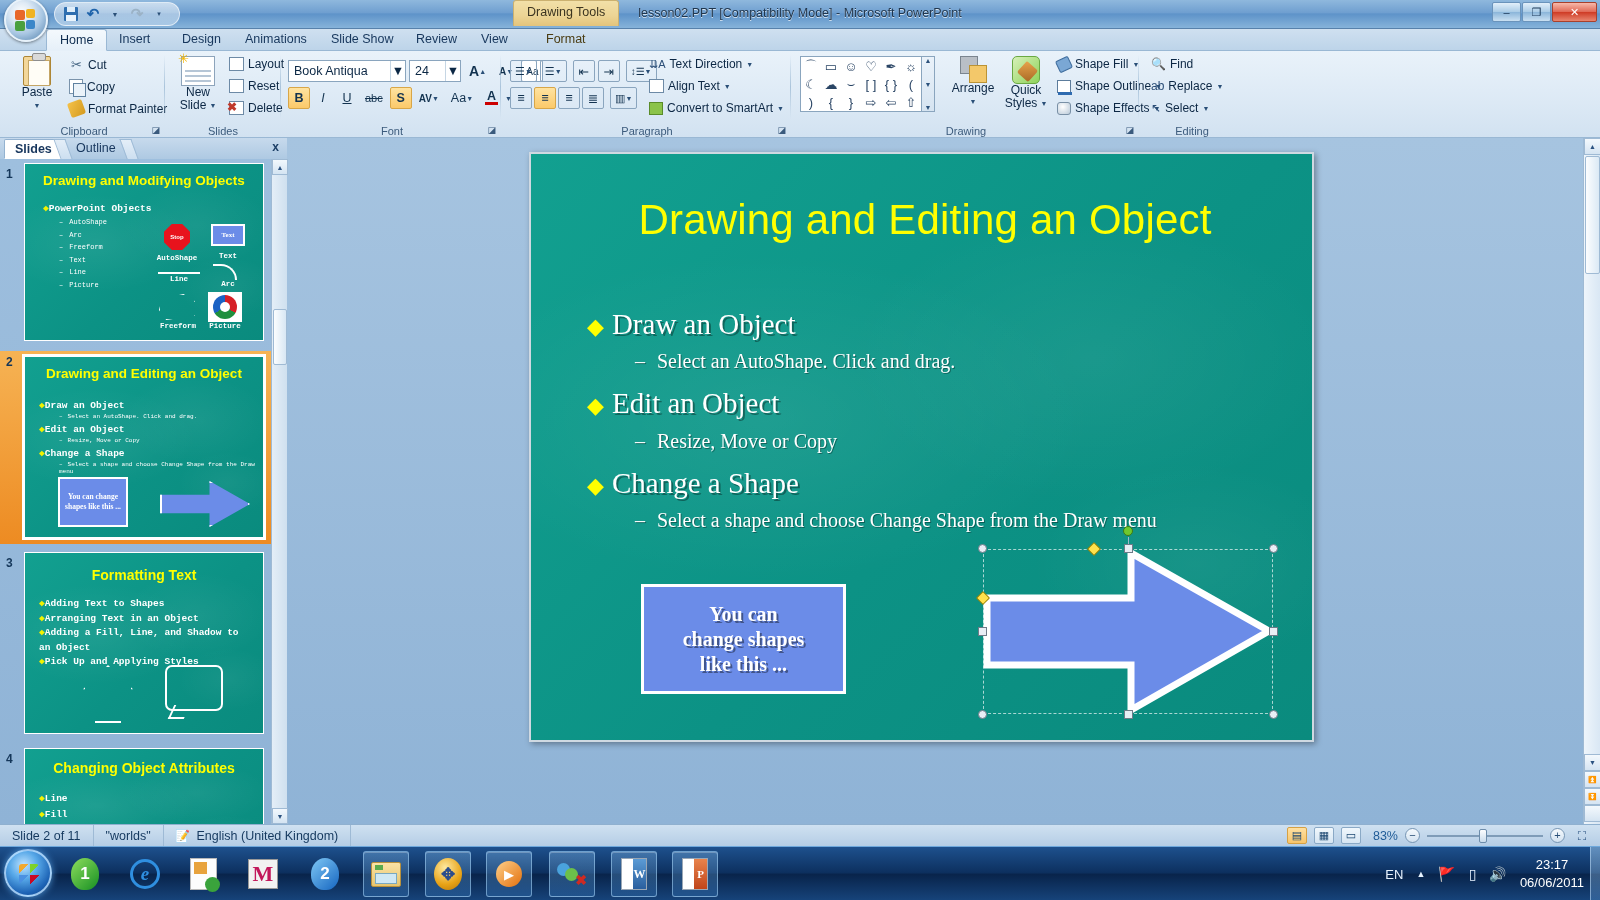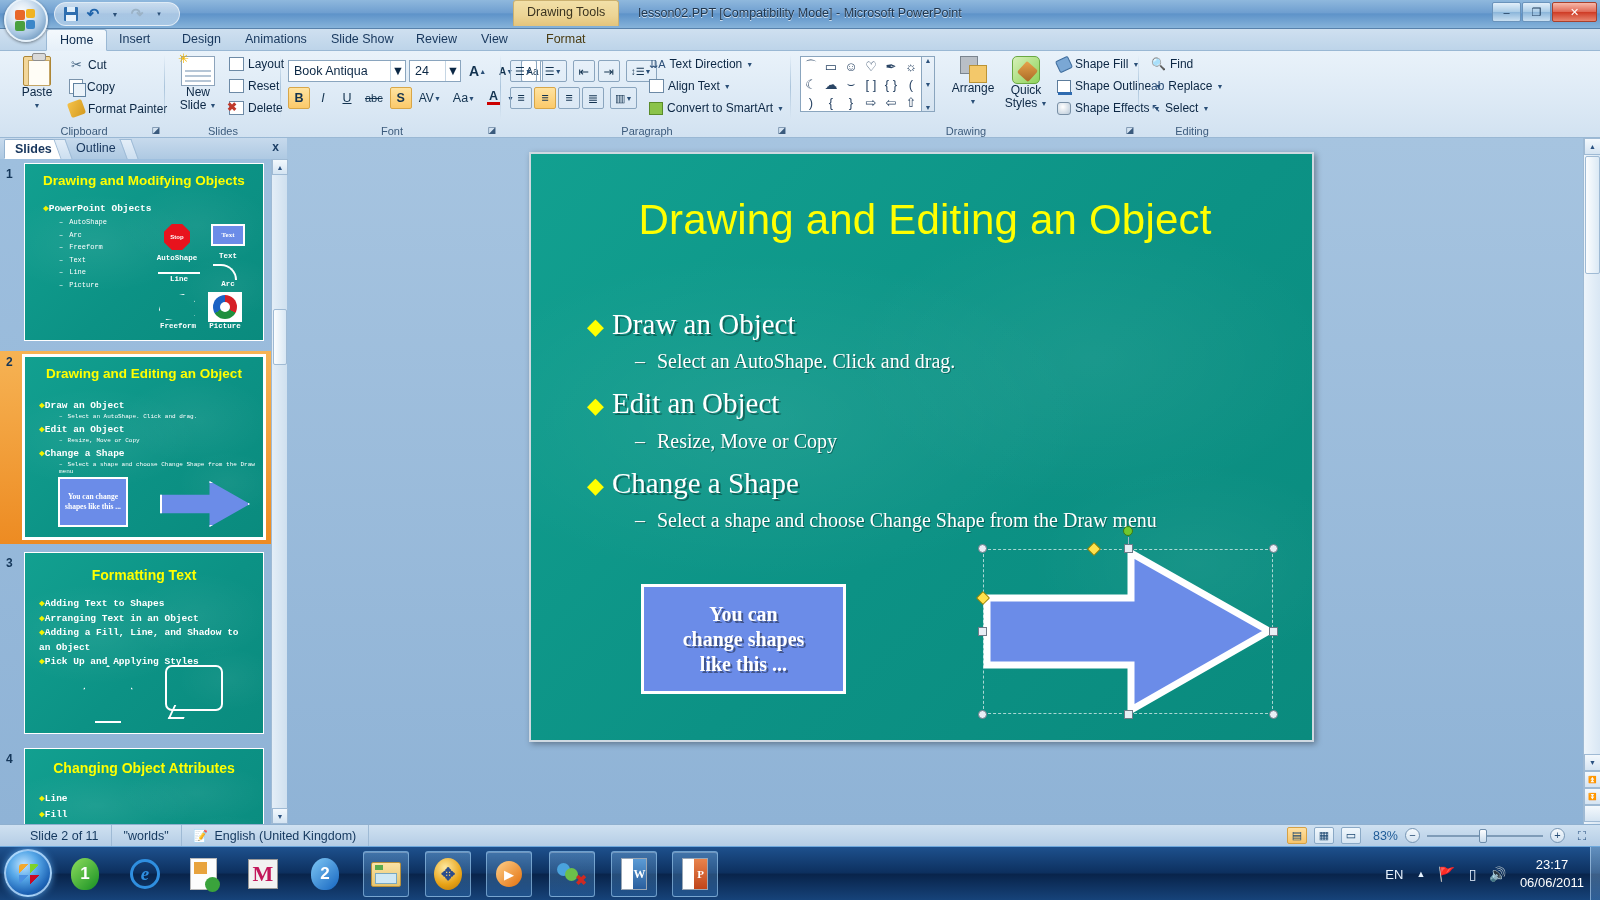--- a/index.html
+++ b/index.html
@@ -248,21 +248,21 @@
   .vscroll { position:absolute; right:0; top:0; width:17px; bottom:0;
              background:linear-gradient(to right,#eef5fb,#d9e7f4); border-left:1px solid #9fbad4; }
   .vs-btn { width:17px; height:17px; display:flex; align-items:center; justify-content:center;
             font-size:7px; color:#2b5280; background:linear-gradient(to bottom,#f4f9fd,#d5e4f2); border:1px solid #9fbad4; }
   .vs-thumb { position:absolute; left:1px; top:18px; width:15px; height:118px;
               background:linear-gradient(to right,#fcfdfe,#dbe9f5); border:1px solid #9fbad4; border-radius:2px; }
 
   
   .status { position:absolute; left:0; top:824px; width:1600px; height:22px;
             background:linear-gradient(to bottom,#cfe1f1,#b5cde5); border-top:1px solid #8fb0cf;
-            display:flex; align-items:center; font-size:12.5px; color:#14385e;padding-left:18px; }
+            display:flex; align-items:center; font-size:12.5px; color:#14385e; }
   .st-cell { padding:0 12px; height:22px; display:flex; align-items:center; gap:6px;
              border-right:1px solid #9ebad5; }
   .st-right { margin-left:auto; display:flex; align-items:center; gap:7px; padding-right:8px; }
   .viewbtn { width:20px; height:17px; border:1px solid #8aa9c6; border-radius:2px;
              background:linear-gradient(to bottom,#f0f7fc,#d6e5f2); display:flex; align-items:center; justify-content:center; }
   .viewbtn.on { background:linear-gradient(to bottom,#ffe0a0,#f6c46b); border-color:#d6a144; }
   .zslider { position:relative; width:116px; height:14px; }
   .ztrack { position:absolute; left:0; top:6px; width:116px; height:2px; background:#7f9cb8; }
   .zknob { position:absolute; left:52px; top:0; width:8px; height:14px;
            background:linear-gradient(to bottom,#fcfdfe,#c9dcec); border:1px solid #6d8dab; border-radius:2px; }
@@ -430,21 +430,21 @@
           <div class="rbtn">
               <u>U</u>
             </div>
           <div class="rbtn">
               <s style="font-size:11px">abc</s>
             </div>
           <div class="rbtn on">
               <b>S</b>
             </div>
           <div class="rbtn">
-            <span style="font-size:12px;font-weight:normal">AV</span>
+            <span style="font-size:10px;font-weight:bold">AV</span>
               <span class="tiny-arrow">▼</span>
           </div>
           <div class="rbtn">
             <span>Aa</span>
               <span class="tiny-arrow">▼</span>
           </div>
           <div class="rbtn" style="flex-direction:column;gap:0">
             <span style="font-weight:bold;line-height:11px">A</span>
             <span style="width:13px;height:3px;background:#cc0000;display:block"></span>
           </div>

